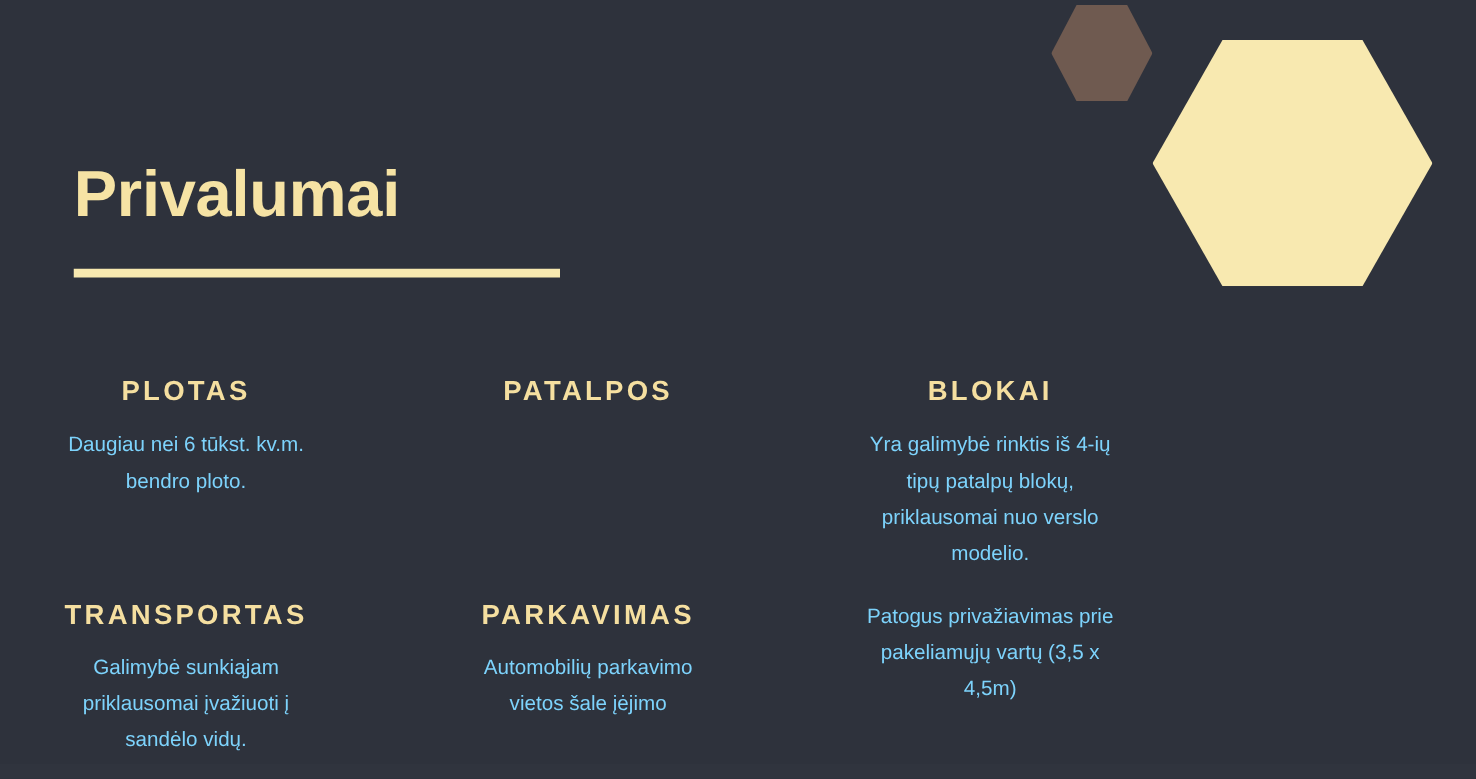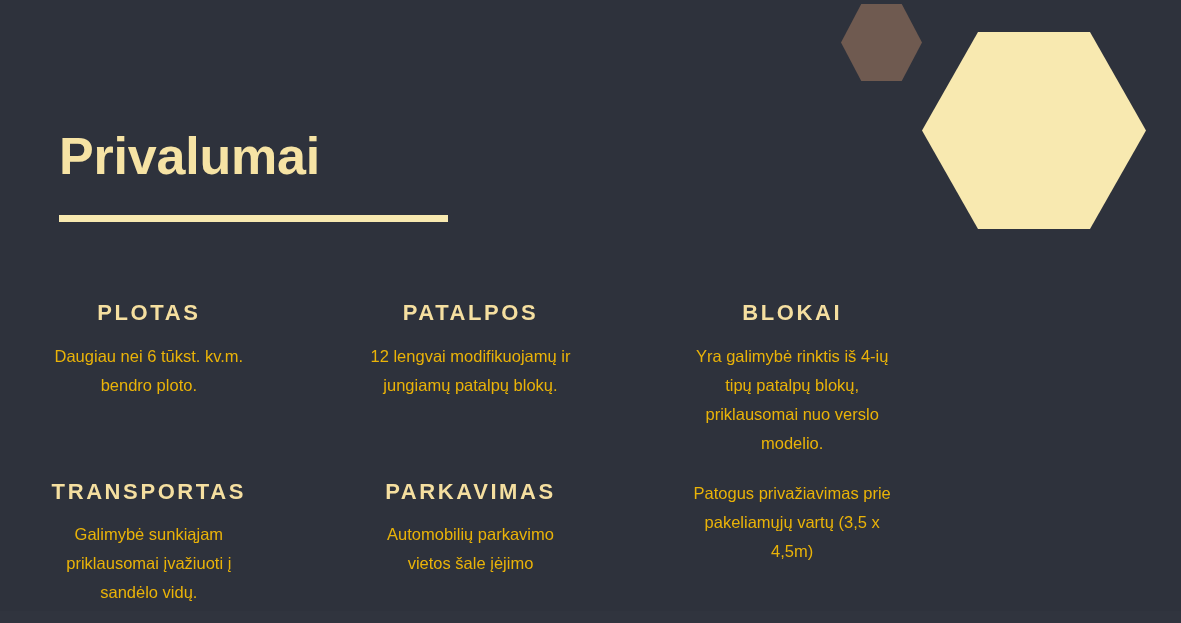--- a/index.html
+++ b/index.html
@@ -107,21 +107,21 @@
     font-weight: bold;
     color: #F5DFA0;
     letter-spacing: 2.6px;
     line-height: 1.2;
     margin-bottom: 16px;
     text-transform: uppercase;
   }
 
   .feature-desc {
     font-size: 16.5px;
-    color: #eab308;
+    color: #7dd3fc;
     line-height: 1.75;
     font-weight: 400;
   }
 
   
   .features .feature.row-2 .feature-title { margin-bottom: 15px; }
 
   
   .bottom-band {
     position: absolute;
@@ -149,21 +149,20 @@
 
   <div class="features">
 
     <div class="feature row-1">
       <div class="feature-title">PLOTAS</div>
       <div class="feature-desc">Daugiau nei 6 tūkst. kv.m. bendro ploto.</div>
     </div>
 
     <div class="feature row-1">
       <div class="feature-title">PATALPOS</div>
-      <div class="feature-desc">12 lengvai modifikuojamų ir jungiamų patalpų blokų.</div>
     </div>
 
     <div class="feature row-1">
       <div class="feature-title">BLOKAI</div>
       <div class="feature-desc">Yra galimybė rinktis iš 4-ių tipų patalpų blokų, priklausomai nuo verslo modelio.</div>
     </div>
 
     <div class="feature row-2">
       <div class="feature-title">TRANSPORTAS</div>
       <div class="feature-desc">Galimybė sunkiąjam priklausomai įvažiuoti į sandėlo vidų.</div>

